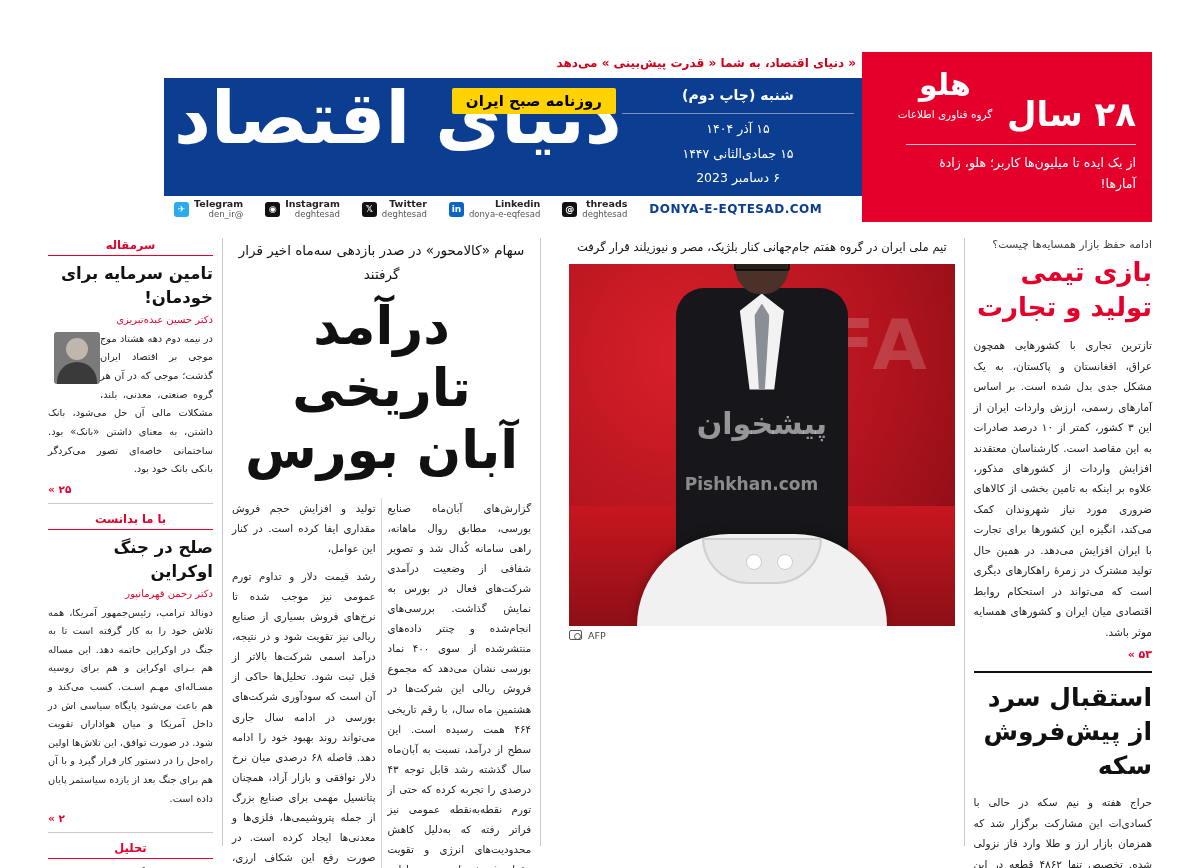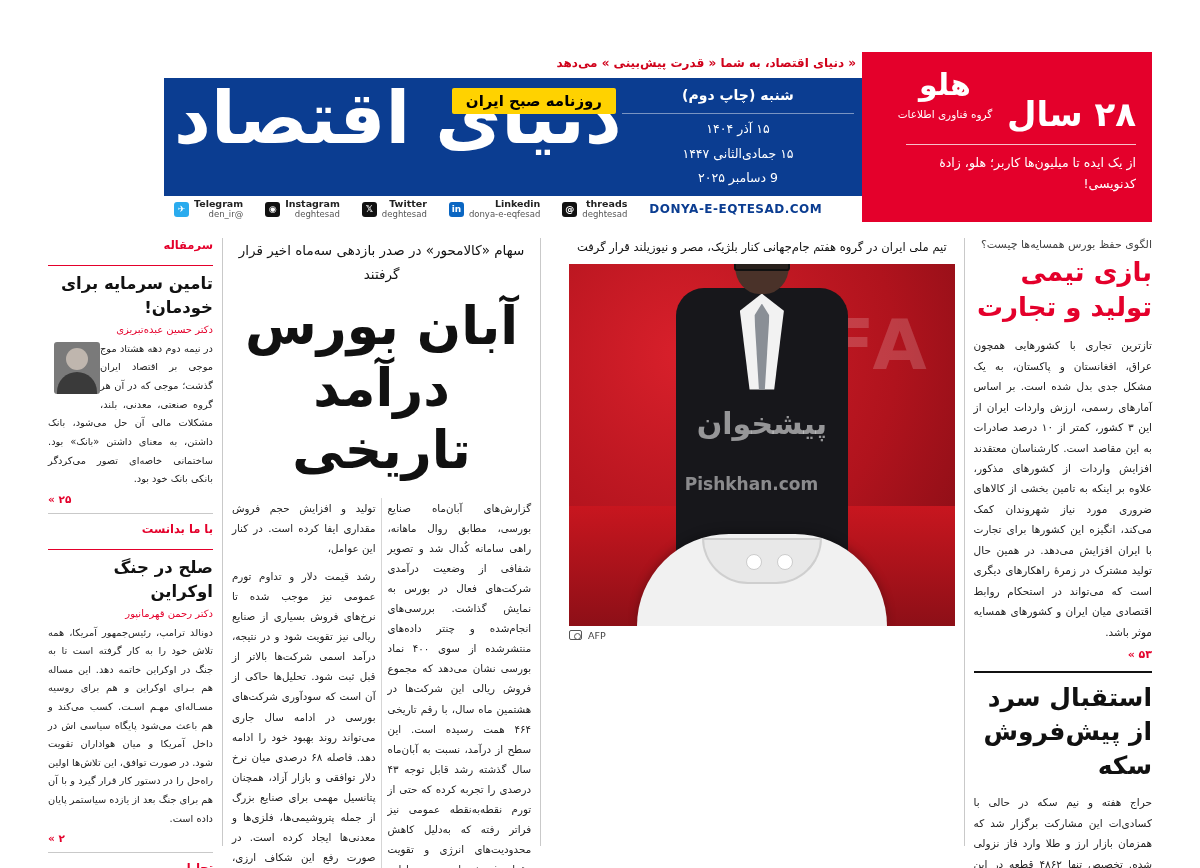--- a/index.html
+++ b/index.html
@@ -288,22 +288,22 @@
     line-height: 1.2; margin: 4px 0 16px 0;
   }
   .cols2 {
     column-count: 2; column-gap: 12px; column-rule: 1px solid #d5d5d5;
     font-size: 10.3px; line-height: 1.95; text-align: justify; color: #222;
   }
 
   
   .col-left { width: 172px; }
   .sec-label {
-    color: #e4002b; font-size: 11.5px; font-weight: bold; text-align: right;
-    border-bottom: 1px solid #e4002b; padding-bottom: 13px; margin-bottom: 6px;
+    color: #e4002b; font-size: 11.5px; font-weight: bold; text-align: center;
+    border-bottom: 1px solid #e4002b; padding-bottom: 3px; margin-bottom: 6px;
   }
   .sec-title {
     font-size: 16.5px; font-weight: bold; color: #111; text-align: right;
     line-height: 1.45; margin-bottom: 4px;
   }
   .byline {
     font-size: 10px; color: #e4002b; text-align: right; margin-bottom: 5px;
   }
   .avatar {
     float: left; width: 46px; height: 52px; margin: 2px 0 4px 6px;
@@ -336,21 +336,21 @@
 
     <div class="title-block" style="order:2;">
       <div class="slogan-line">« دنیای اقتصاد، به شما « قدرت پیش‌بینی » می‌دهد</div>
       <div class="blue-band"></div>
       <div class="paper-name">دنیای اقتصاد</div>
       <div class="yellow-pill">روزنامه صبح ایران</div>
       <div class="date-col">
         <div class="edition">شنبه (چاپ دوم)</div>
         <div class="dline">۱۵ آذر ۱۴۰۴</div>
         <div>۱۵ جمادی‌الثانی ۱۴۴۷</div>
-        <div>9 دسامبر ۲۰۲۵</div>
+        <div>۶ دسامبر 2023</div>
         <div>سال ۲۳، شماره ۶۴۵۳</div>
         <div>۳۲ صفحه، ۱۰۰۰۰ تومان</div>
       </div>
 
       <div class="social-bar">
         <div class="social-item">
           <span class="sicon" style="background:#2aabee">✈</span>
           <span class="stext">
             <b>Telegram</b>
             <span>@den_ir</span>
@@ -388,28 +388,28 @@
       </div>
     </div>
 
     <div class="promo-box" style="order:1;padding-left:44px;">
       <div class="promo-logo">
         <div class="mark">هلو</div>
         <div class="sub">گروه فناوری اطلاعات</div>
       </div>
       <div class="promo-years">۲۸ سال</div>
       <div class="promo-rule"></div>
-      <div class="promo-tag">از یک ایده تا میلیون‌ها کاربر؛ هلو، زادهٔ کدنویسی!</div>
+      <div class="promo-tag">از یک ایده تا میلیون‌ها کاربر؛ هلو، زادهٔ آمارها!</div>
     </div>
   </div>
 
   <div class="content">
 
     <div class="col col-right">
-      <div class="kicker">الگوی حفظ بورس همسایه‌ها چیست؟</div>
+      <div class="kicker">ادامه حفظ بازار همسایه‌ها چیست؟</div>
       <div class="headline-red">بازی تیمی تولید و تجارت</div>
       <div class="body-text">تازترین تجاری با کشورهایی همچون عراق، افغانستان و پاکستان، به یک مشکل جدی بدل شده است. بر اساس آمارهای رسمی، ارزش واردات ایران از این ۳ کشور، کمتر از ۱۰ درصد صادرات به این مقاصد است. کارشناسان معتقدند افزایش واردات از کشورهای مذکور، علاوه بر اینکه به تامین بخشی از کالاهای ضروری مورد نیاز شهروندان کمک می‌کند، انگیزه این کشورها برای تجارت با ایران افزایش می‌دهد. در همین حال تولید مشترک در زمرهٔ راهکارهای دیگری است که می‌تواند در استحکام روابط اقتصادی میان ایران و کشورهای همسایه موثر باشد.</div>
       <div class="more-link">۵۳ »</div>
 
       <div class="hr-dark"></div>
 
       <div class="headline-dark">استقبال سرد از پیش‌فروش سکه</div>
       <div class="body-text">حراج هفته و نیم سکه در حالی با کسادی‌ات این مشارکت برگزار شد که همزمان بازار ارز و طلا وارد فاز نزولی شده. تخصیص تنها ۴۸۶۲ قطعه در این دوره و فاصله چشمگیر آن با حراج‌های قبلی، نشان‌دهنده تغییر نگاه خریداران از سرمایه‌گذاری در ابزارهای مطمئن است. کارشناسان معتقدند کاهش تقاضای طلای سکه‌ای، هم بازتاب انتظارات تورمی و همچنین سیگنال‌های جدید دست یافته مهمی در افت تقاضا داشته است. این بازیگران فعالان بازار انتظار کاهش‌های بیشتر قیمت را دارند و ترجیح می‌دهند خریدهای خود را به تعویق بیندازند.</div>
 
     </div>
@@ -440,22 +440,22 @@
         <span class="cam-icon"></span>
         <span>AFP</span>
       </div>
     </div>
 
     <div class="vline"></div>
 
     <div class="col col-main">
       <div class="main-kicker">سهام «کالامحور» در صدر بازدهی سه‌ماه اخیر قرار گرفتند</div>
       <div class="main-head">
+        <div>درآمد تاریخی</div>
         <div>آبان بورس</div>
-        <div>درآمد تاریخی</div>
       </div>
       <div class="cols2">
         <div>گزارش‌های آبان‌ماه صنایع بورسی، مطابق روال ماهانه، راهی سامانه کُدال شد و تصویر شفافی از وضعیت درآمدی شرکت‌های فعال در بورس به نمایش گذاشت. بررسی‌های انجام‌شده و چنتر داده‌های منتشرشده از سوی ۴۰۰ نماد بورسی نشان می‌دهد که مجموع فروش ریالی این شرکت‌ها در هشتمین ماه سال، با رقم تاریخی ۴۶۴ همت رسیده است. این سطح از درآمد، نسبت به آبان‌ماه سال گذشته رشد قابل توجه ۴۳ درصدی را تجربه کرده که حتی از تورم نقطه‌به‌نقطه عمومی نیز فراتر رفته که به‌دلیل کاهش محدودیت‌های انرژی و تقویت مقدار فروش است. در ادامه تخصصی شرکت‌ها طی ماه‌های گذشته نخست سال نیز در مقایسه با دوره مشابه سال قبل رشد ۴۲ درصدی را ثبت کرده است. به‌نظر می‌رسد کاهش قطعی‌های برق که در تابستان بارها موجب افت تولید شده بود، نقش مهمی در بهبود ظرفیت تولید و افزایش حجم فروش مقداری ایفا کرده است. در کنار این عوامل،</div>
         <div style="margin-top:8px">رشد قیمت دلار و تداوم تورم عمومی نیز موجب شده تا نرخ‌های فروش بسیاری از صنایع ریالی نیز تقویت شود و در نتیجه، درآمد اسمی شرکت‌ها بالاتر از قبل ثبت شود. تحلیل‌ها حاکی از آن است که سودآوری شرکت‌های بورسی در ادامه سال جاری می‌تواند روند بهبود خود را ادامه دهد. فاصله ۶۸ درصدی میان نرخ دلار توافقی و بازار آزاد، همچنان پتانسیل مهمی برای صنایع بزرگ از جمله پتروشیمی‌ها، فلزی‌ها و معدنی‌ها ایجاد کرده است. در صورت رفع این شکاف ارزی، انتظار می‌رود در کوتاه‌مدت جریان پول حقیقی به سمت صنعت صنایع کالامحور هدایت شود. آمارها نیز حکایت از آن دارد که از نیمه شهریورماه امسال، شاخص کل بورس با رشد بیش از ۴۱ درصدی به کارکردشکن‌های جدیدی دست یافته است.</div>
       </div>
 
     </div>
 
     <div class="vline"></div>
 

